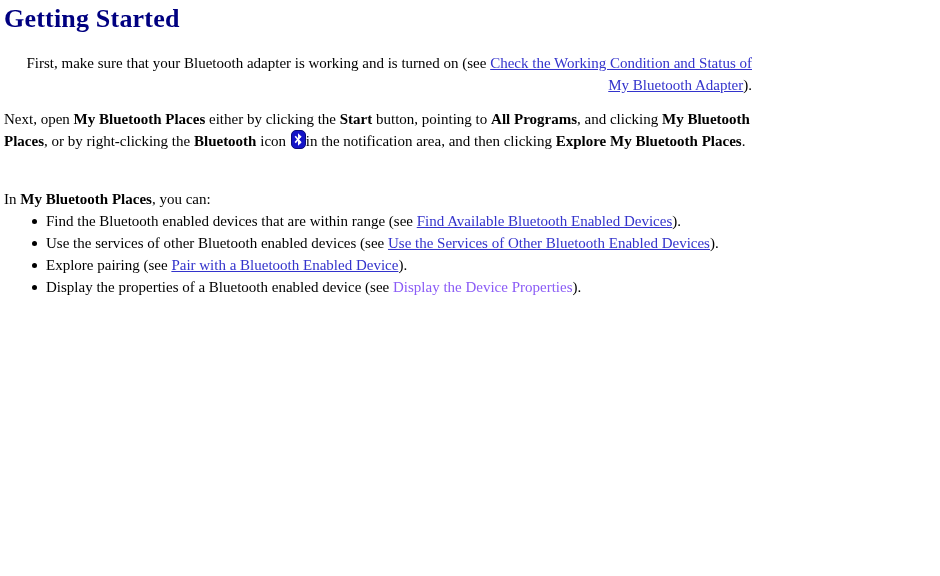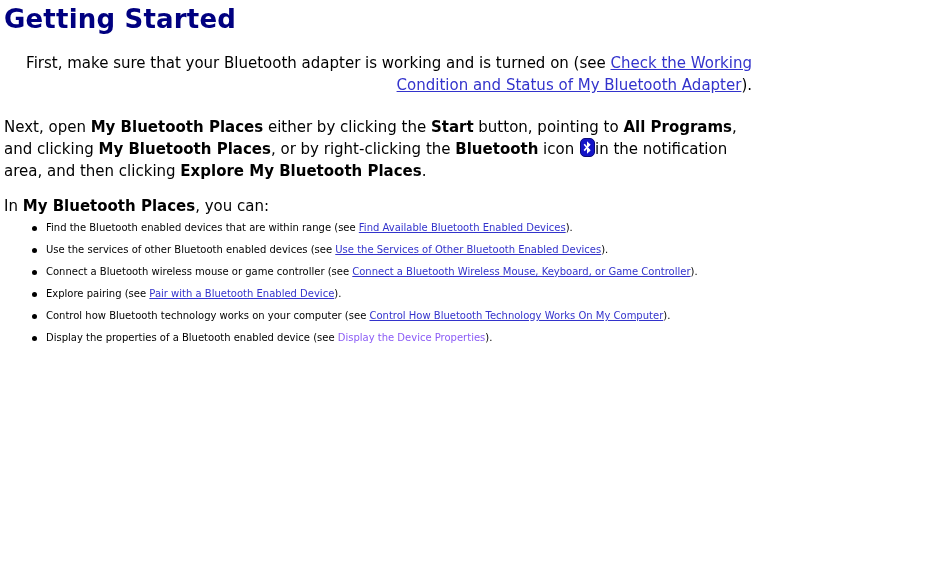--- a/index.html
+++ b/index.html
@@ -12,20 +12,21 @@
     background: #ffffff;
     font-family: "DejaVu Sans", "Liberation Sans", sans-serif;
     font-size: 15px;
     color: #000000;
     overflow: hidden;
   }
   .page {
     width: 752px;
     box-sizing: border-box;
     padding: 0 0 0 2px;
+    font-family: Liberation Serif, serif;
   }
   h1.page-title {
     font-size: 26px;
     font-weight: bold;
     color: #000080;
     margin: 0;
     padding: 4px 0 0 2px;
     line-height: 30px;
     letter-spacing: 0.2px;
   }
@@ -34,24 +35,24 @@
     padding: 0 0 0 2px;
     line-height: 22px;
     font-size: 15px;
     color: #000000;
   }
   p.para-intro {
     margin-top: 18px;
     text-align: right;
   }
   p.para-next {
-    margin-top: 20px;
+    margin-top: 12px;
   }
   p.para-in {
-    margin-top: 13px;
+    margin-top: 36px;
   }
   .link {
     color: #3333cc;
     text-decoration: underline;
     cursor: pointer;
   }
   .link-plain {
     color: #8b5cf6;
     text-decoration: none;
     cursor: pointer;
@@ -72,21 +73,21 @@
 
   ul.feature-list {
     list-style: none;
     margin: 0;
     padding: 0;
   }
   ul.feature-list > li {
     position: relative;
     padding-left: 40px;
     line-height: 22px;
-    font-size: 10px;
+    font-size: 15px;
     min-height: 22px;
   }
   ul.feature-list > li .bullet {
     position: absolute;
     left: 30px;
     top: 0;
     bottom: 0;
     display: flex;
     align-items: center;
     font-size: 15px;
@@ -128,29 +129,21 @@
       <li>
         <span class="bullet"></span>
         <span class="li-text"><span>Find the Bluetooth enabled devices that are within range (see </span><a class="link">Find Available Bluetooth Enabled Devices</a><span>).</span></span>
       </li>
       <li>
         <span class="bullet"></span>
         <span class="li-text"><span>Use the services of other Bluetooth enabled devices (see </span><a class="link">Use the Services of Other Bluetooth Enabled Devices</a><span>).</span></span>
       </li>
       <li>
         <span class="bullet"></span>
-        <span class="li-text"><span>Connect a Bluetooth wireless mouse or game controller (see </span><a class="link">Connect a Bluetooth Wireless Mouse, Keyboard, or Game Controller</a><span>).</span></span>
-      </li>
-      <li>
-        <span class="bullet"></span>
         <span class="li-text"><span>Explore pairing (see </span><a class="link">Pair with a Bluetooth Enabled Device</a><span>).</span></span>
-      </li>
-      <li>
-        <span class="bullet"></span>
-        <span class="li-text"><span>Control how Bluetooth technology works on your computer (see </span><a class="link">Control How Bluetooth Technology Works On My Computer</a><span>).</span></span>
       </li>
       <li>
         <span class="bullet"></span>
         <span class="li-text"><span>Display the properties of a Bluetooth enabled device (see </span><a class="link-plain">Display the Device Properties</a><span>).</span></span>
       </li>
     </ul>
 
 </div>
 
 </body></html>

